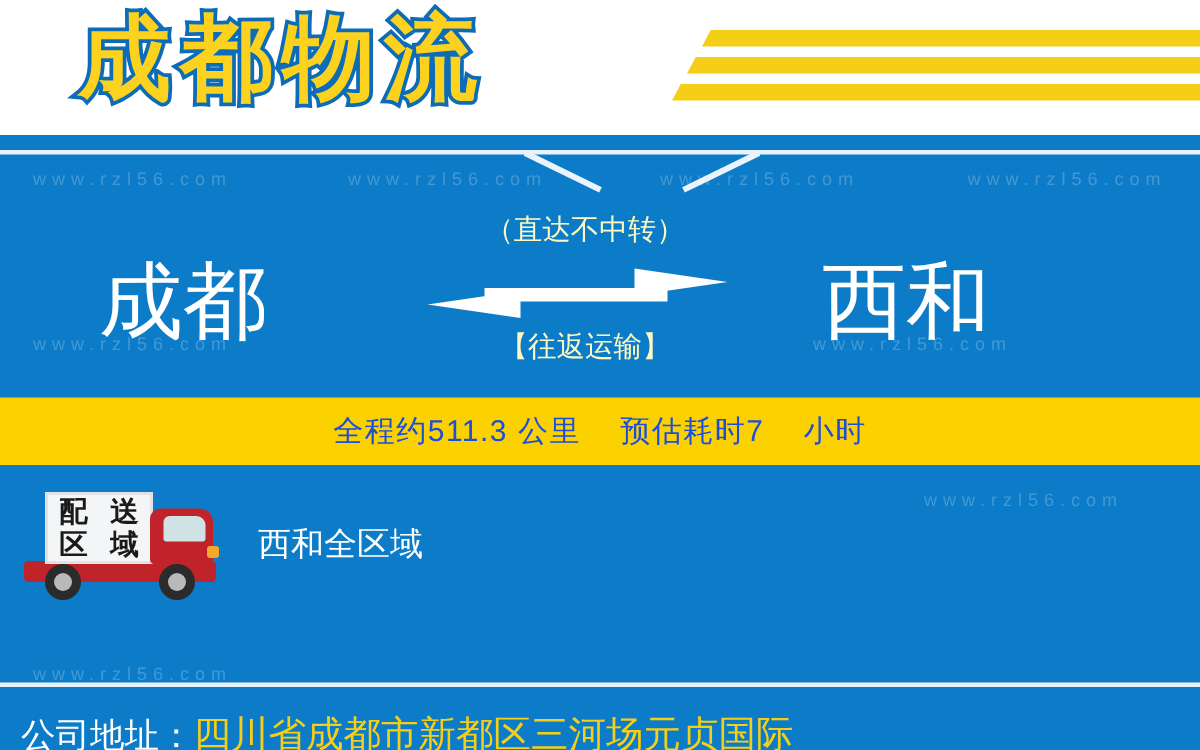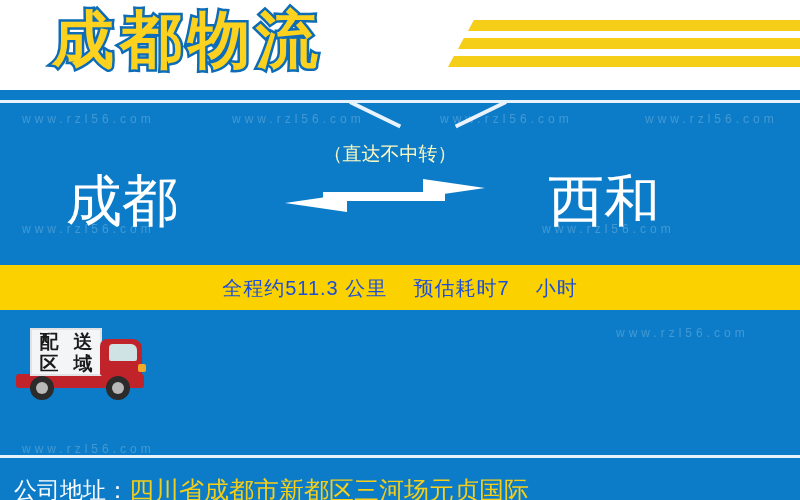--- a/index.html
+++ b/index.html
@@ -325,40 +325,42 @@
     <div class="city origin">成都</div>
 
     <div class="route-note top-note">（直达不中转）</div>
 
     <div class="arrow-box">
       <div class="arrow-head-left"></div>
       <div class="arrow-bar"></div>
       <div class="arrow-head-right"></div>
     </div>
 
+    <div class="route-note bottom-note">【往返运输】</div>
 
     <div class="info-bar">
       <div class="info-text">全程约511.3 公里    预估耗时7    小时</div>
     </div>
 
     <div class="delivery-row">
       <div class="truck">
         <div class="chassis"></div>
         <div class="box">
           <span>配</span>
           <span>送</span>
           <span>区</span>
           <span>域</span>
         </div>
         <div class="cab"></div>
         <div class="window"></div>
         <div class="lamp"></div>
         <div class="wheel w1"></div>
         <div class="wheel w2"></div>
       </div>
+      <div class="delivery-label">西和全区域</div>
     </div>
 
     <div class="footer-divider"></div>
     <div class="footer">
       <span class="f-label">公司地址：</span>
       <span class="f-value">四川省成都市新都区三河场元贞国际</span>
     </div>
 
     <div id="wm-layer">
         <div class="wm" style="left: 22px; top: 22px;">www.rzl56.com</div>

